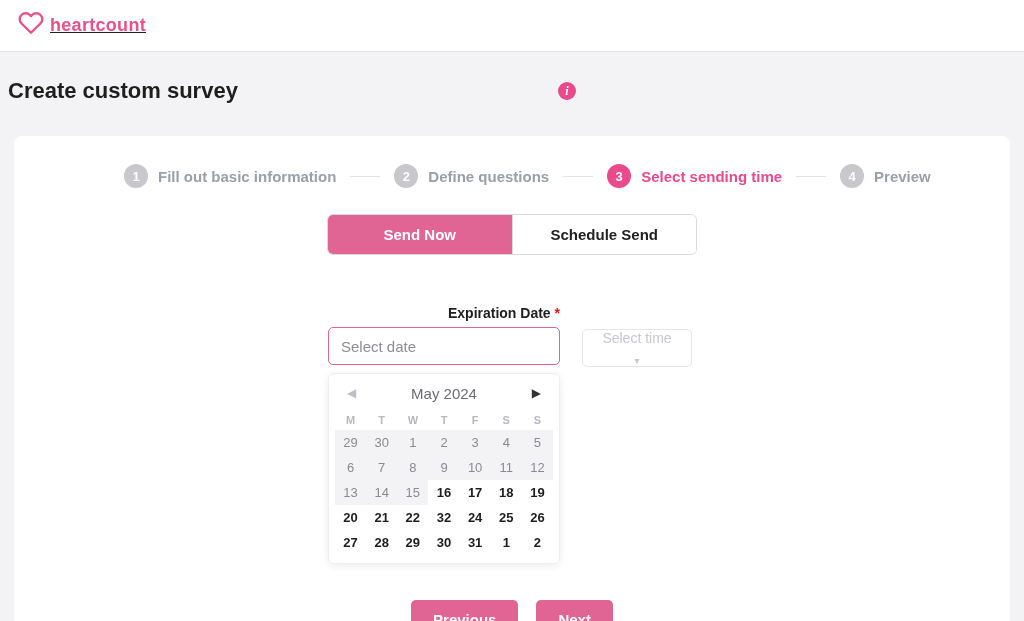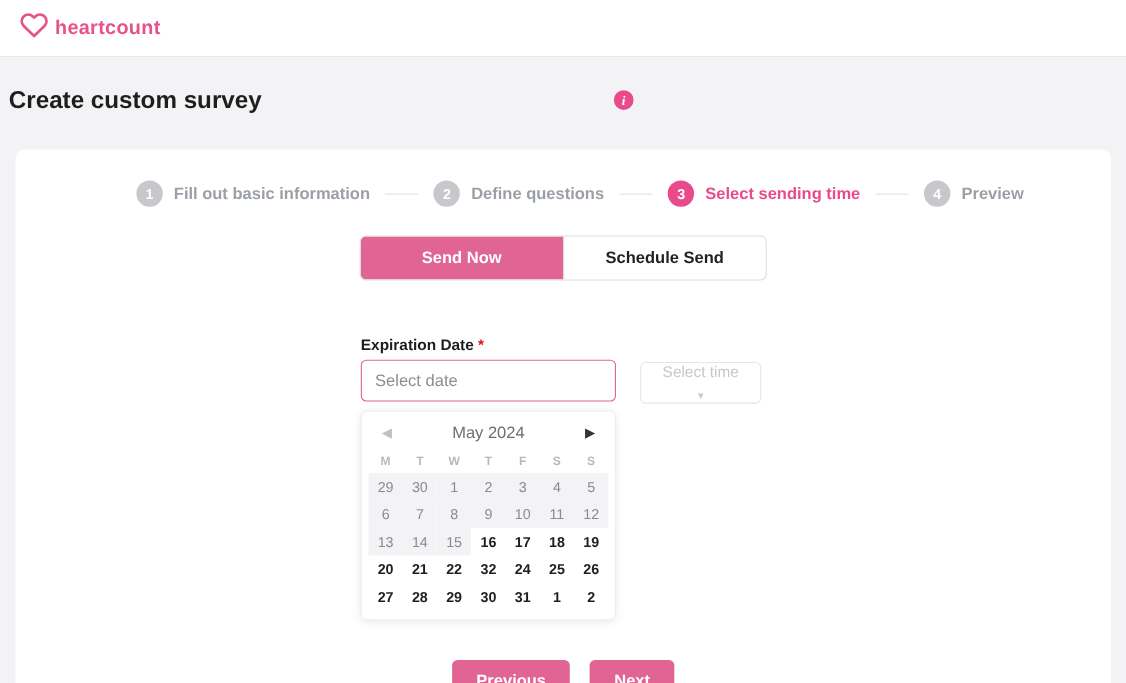--- a/index.html
+++ b/index.html
@@ -12,20 +12,21 @@
     color: #222;
   }
   
   .topbar {
     height: 52px;
     border-bottom: 1px solid #e5e5e5;
     display: flex;
     align-items: center;
     padding: 0 18px;
     background:#fff;
+    text-decoration:underline;
   }
   .brand {
     display: flex;
     align-items: center;
     gap: 6px;
     color: #e9518b;
     font-weight: 700;
     font-size: 18px;
     letter-spacing: .3px;
   }
@@ -85,21 +86,21 @@
   }
   .send-tab {
     flex:1;text-align:center;padding:11px 12px;font-size:15px;font-weight:600;cursor:pointer;
     background:#fff;color:#222;
   }
   .send-tab.active { background:#e06494;color:#fff;border:none; }
   .send-tab + .send-tab { border-left:1px solid #d9d9de; }
 
   
   .form-area { width:370px;margin-left:calc(50% - 184px); display:flex;gap:22px;align-items:flex-start;}
-  .field { display:flex;flex-direction:column;gap:6px; }
+  .field { display:flex;flex-direction:column;gap:6px;align-items:flex-end; }
   .field-label { font-size:14px;font-weight:700;color:#1e1e1e; }
   .field-label .req { color:#e11; }
   .date-input {
     width:232px;height:38px;border:1.5px solid #e06494;border-radius:5px;
     padding:16px 12px;font-size:15px;color:#8d8d93;display:flex;align-items:center;
   }
   .time-input {
     width:110px;height:38px;border:1px solid #e6e6ea;border-radius:5px;
     display:flex;align-items:center;justify-content:space-between;padding:0 10px;
     color:#c7c7cc;font-size:14px;flex-direction:column;

